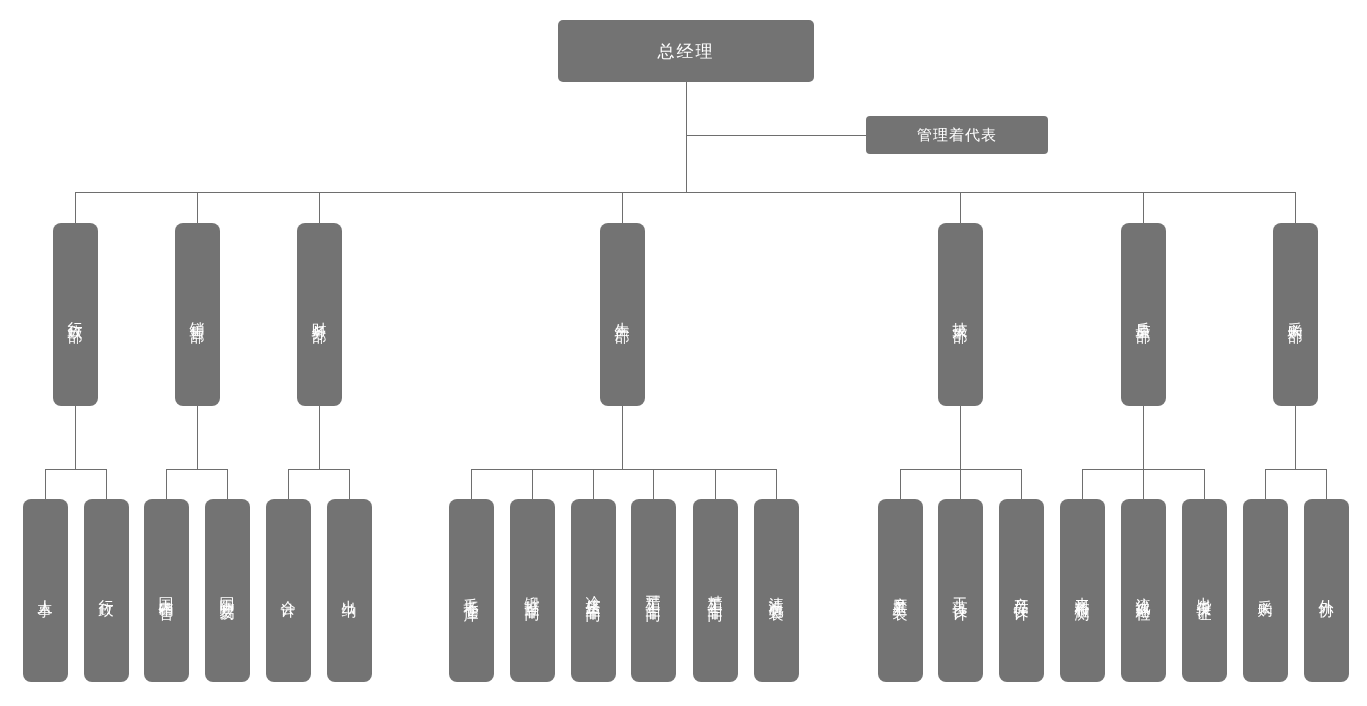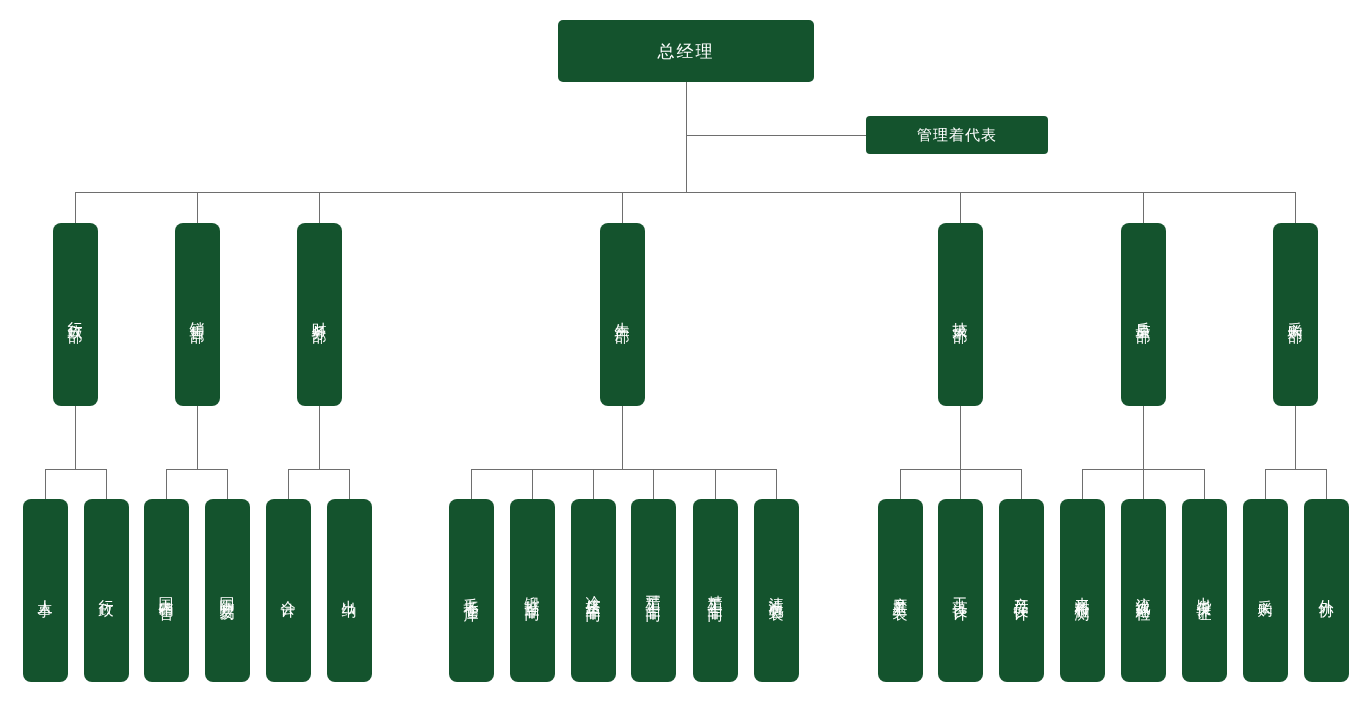--- a/index.html
+++ b/index.html
@@ -6,21 +6,21 @@
   .canvas {
     position: relative;
     width: 1367px;
     height: 706px;
     background: #ffffff;
     font-family: "Liberation Sans", "DejaVu Sans", sans-serif;
     overflow: hidden;
   }
   .node {
     position: absolute;
-    background: #14532d;
+    background: #737373;
     color: #ffffff;
     display: flex;
     align-items: center;
     justify-content: center;
     box-sizing: border-box;
     text-align: center;
   }
   .node.hbox-lg { border-radius: 5px; font-size: 17px; letter-spacing: 2px; }
   .node.hbox-sm { border-radius: 4px; font-size: 15px; letter-spacing: 1px; }
   .node.vbox   { border-radius: 8px; }

